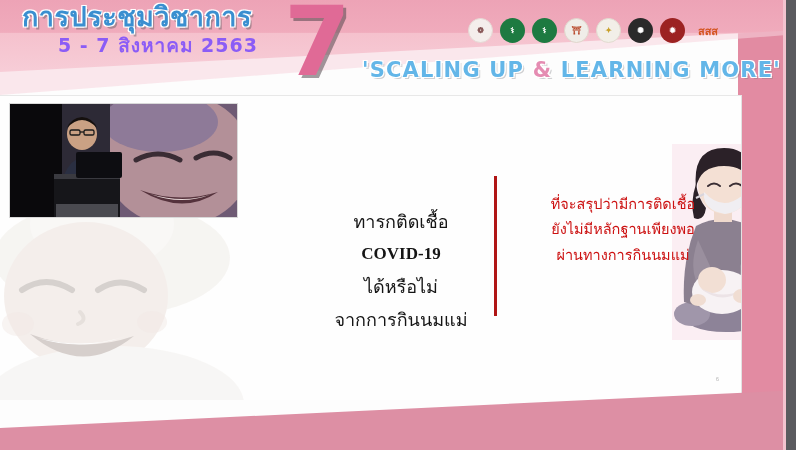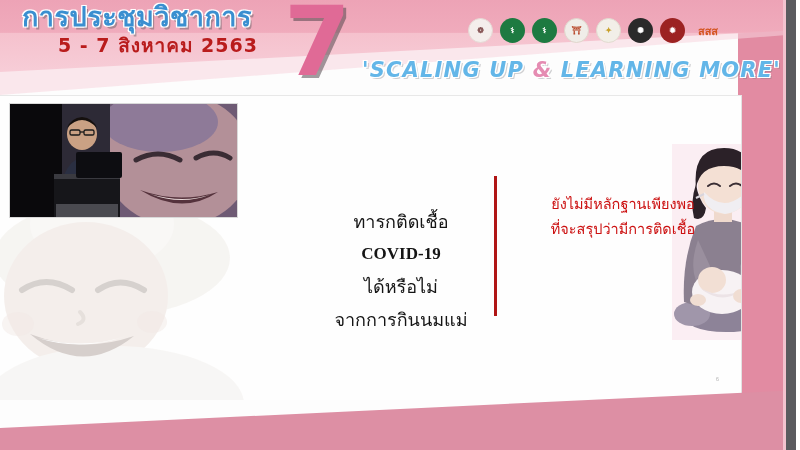--- a/index.html
+++ b/index.html
@@ -64,36 +64,36 @@
     font-weight:bold; letter-spacing:.5px;
     text-shadow:
       -1.2px -1.2px 0 #ffffff, 1.2px -1.2px 0 #ffffff,
       -1.2px 1.2px 0 #ffffff, 1.2px 1.2px 0 #ffffff,
       2.5px 2.5px 0 rgba(90,90,95,.45);
   }
   .hdr-line1 { font-size:27px; color:#3a8fd0; }
   .hdr-line2 { font-size:27px; color:#2aa05a; margin-top:2px; }
   .hdr-date {
     font-family:"DejaVu Sans", sans-serif;
-    font-weight:bold; font-size:19px; color:#b91c1c;
+    font-weight:bold; font-size:19px; color:#8b5cf6;
     margin-top:6px; text-align:right; letter-spacing:1px;
     padding-left:36px;
   }
 
   .hdr-seven {
     position:absolute; left:284px; top:-14px; z-index:5;
     font-family:"DejaVu Sans", sans-serif;
     font-weight:bold; font-size:96px; color:#e06a96;
     text-shadow:3px 3px 0 rgba(70,60,65,.5);
   }
 
   .hdr-tagline {
     position:absolute; left:362px; top:58px; z-index:5;
     font-family:"DejaVu Sans", sans-serif;
-    font-weight:bold; font-style:italic; font-size:21px;
+    font-weight:bold; font-size:21px;
     color:#63b6e8; letter-spacing:1.2px;
     text-shadow:
       -1.2px -1.2px 0 #ffffff, 1.2px -1.2px 0 #ffffff,
       -1.2px 1.2px 0 #ffffff, 1.2px 1.2px 0 #ffffff,
       2.2px 2.2px 0 rgba(120,120,125,.35);
     white-space:nowrap;
   }
   .hdr-tagline .amp { color:#e58cb2; }
 
   
@@ -314,22 +314,23 @@
 
         <path d="M36 42 q6 -5 12 0" stroke="#3a2e34" stroke-width="2" fill="none" stroke-linecap="round"></path>
         <path d="M58 42 q6 -5 12 0" stroke="#3a2e34" stroke-width="2" fill="none" stroke-linecap="round"></path>
 
         <path d="M32 48 q20 22 42 0 q2 18 -21 22 q-23 -4 -21 -22 z" fill="#f0eef2"></path>
         <path d="M32 50 l-8 4 M74 50 l8 4" stroke="#d9d5dc" stroke-width="2" fill="none"></path>
       </svg>
     </div>
 
     <div class="answer">
+      <div>ที่จะสรุปว่ามีการติดเชื้อ</div>
       <div>ยังไม่มีหลักฐานเพียงพอ</div>
-      <div>ที่จะสรุปว่ามีการติดเชื้อ</div>
+      <div>ผ่านทางการกินนมแม่</div>
     </div>
 
     <div class="page-num">6</div>
   </div>
 
   <div class="band-bottom-lite"></div>
   <div class="band-bottom"></div>
 
   <div class="frame-right"></div>
   <div class="frame-right-edge"></div>

